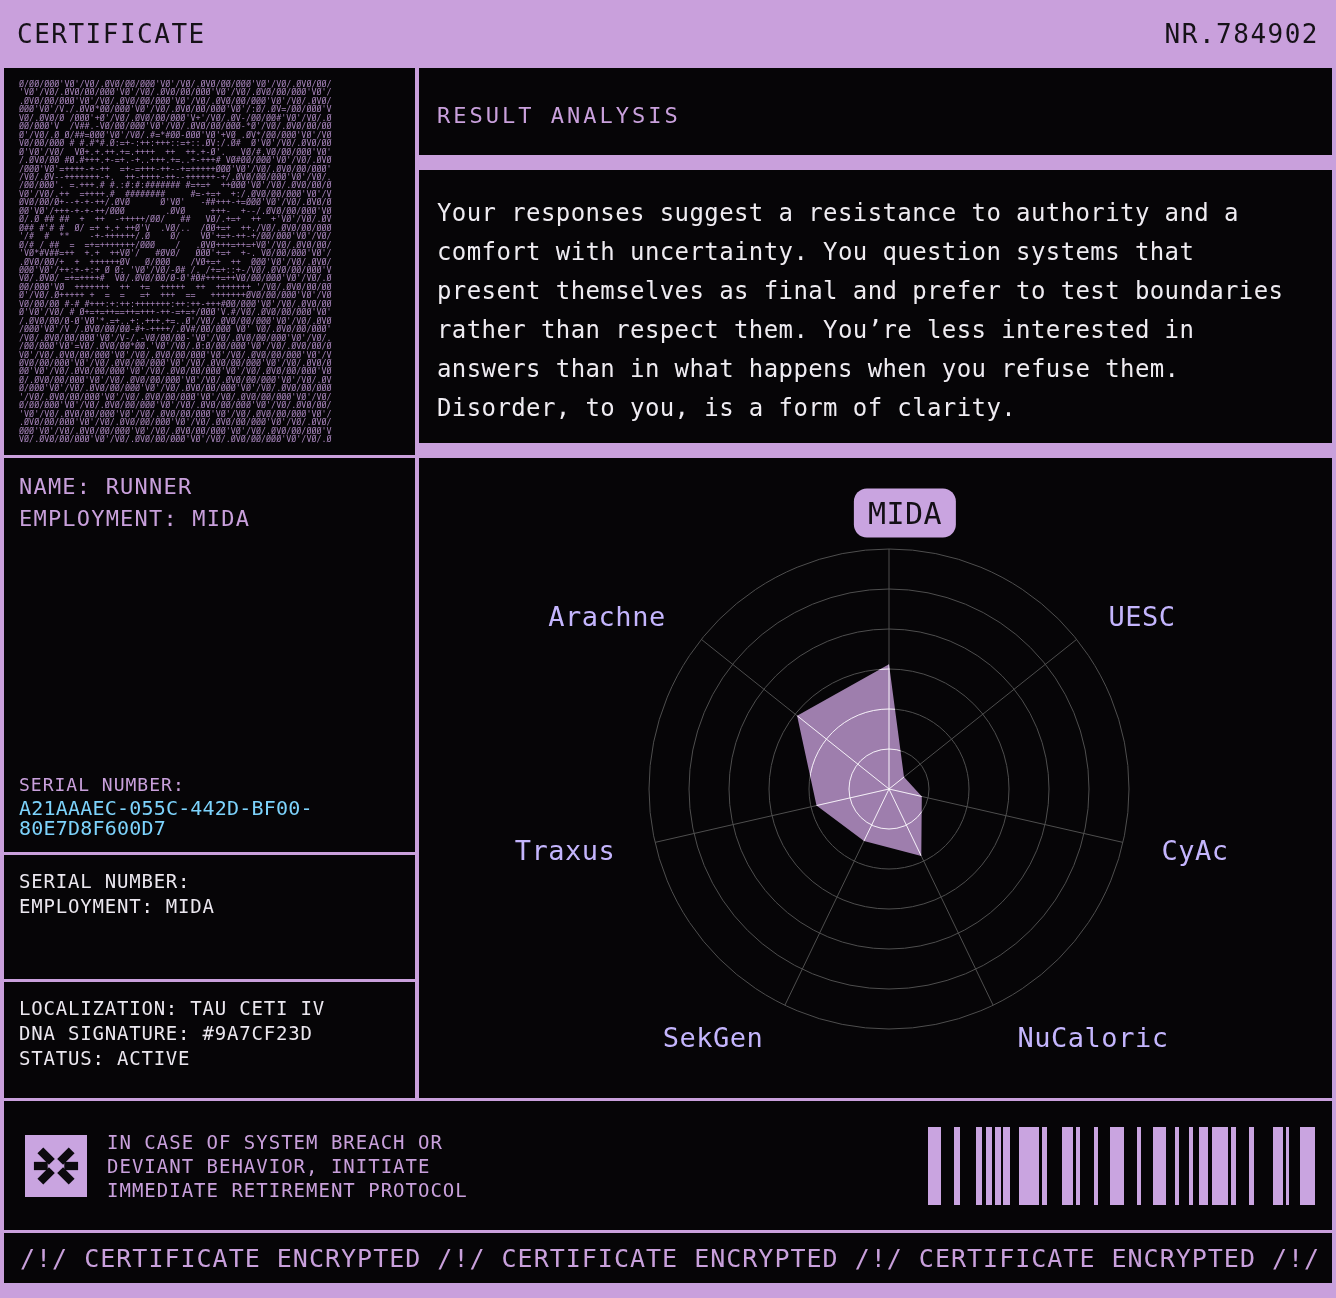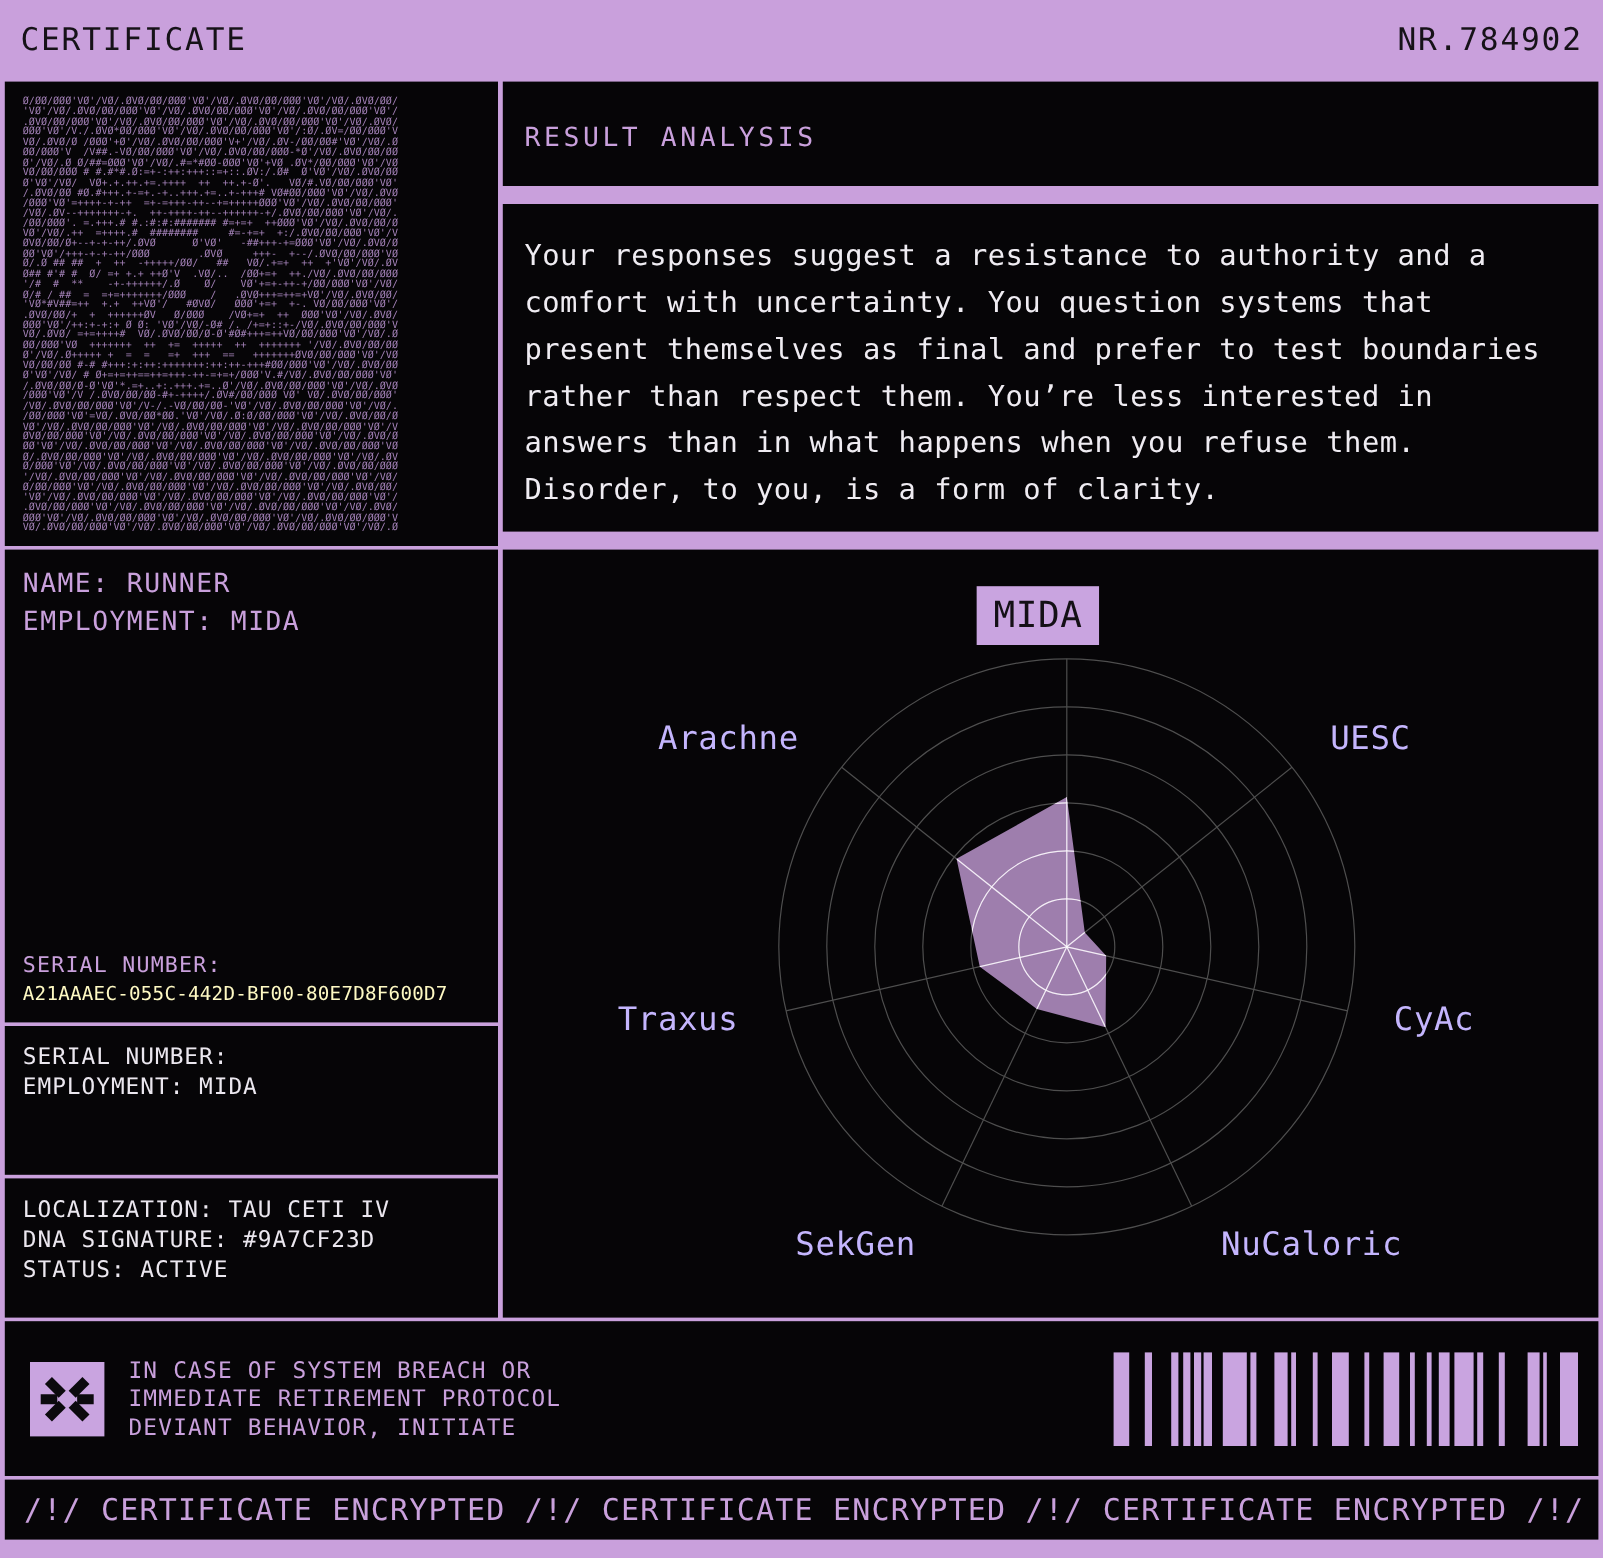--- a/index.html
+++ b/index.html
@@ -25,41 +25,41 @@
   .left-col { width:411px; display:flex; flex-direction:column; gap:3px; }
   .portrait-panel { height:387px; overflow:hidden; padding:12px 0 0 15px; }
   .portrait-panel pre {
     font-family:"DejaVu Sans Mono",monospace;
     font-size:8.4px; line-height:8.45px; letter-spacing:0px;
     color:#b28dc8; opacity:.92; white-space:pre;
   }
   .id-panel { height:394px; display:flex; flex-direction:column; justify-content:space-between; padding:13px 15px 14px 15px; }
   .id-lines { color:#c9a0dc; font-size:22px; line-height:32px; letter-spacing:1.2px; }
   .serial-block .serial-label { color:#c9a0dc; font-size:18px; letter-spacing:1px; line-height:26px; }
-  .serial-block .serial-value { color:#fef9c3; font-size:16px; letter-spacing:.2px; line-height:20px; }
+  .serial-block .serial-value { color:#7dd3fc; font-size:20px; letter-spacing:.2px; line-height:20px; }
   .exp-panel { height:124px; padding:14px 15px; }
   .loc-panel { flex:1; padding:14px 15px; }
   .white-lines { color:#ebe7ef; font-size:19px; line-height:25px; letter-spacing:.8px; }
 
   
   .right-col { flex:1; display:flex; flex-direction:column; gap:15px; }
   .analysis-header { height:87px; display:flex; align-items:center; padding:8px 0 0 18px; }
   .analysis-title { color:#c9a0dc; font-size:22px; letter-spacing:3px; }
   .analysis-body { height:273px; padding:24px 20px 0 18px; }
   .analysis-text { color:#efecf2; font-size:24px; line-height:39px; letter-spacing:.4px; }
   .chart-panel { flex:1; position:relative; }
   .chart-panel svg { position:absolute; left:0; top:0; }
   .chart-label {
     position:absolute; transform:translate(-50%,-50%);
     color:#c4b5fd; font-size:27px; letter-spacing:.5px; white-space:nowrap;
   }
   .chart-label.active {
     background:#c9a4e0; color:#141016; padding:7px 14px; font-size:30px;
   }
-  .lbl-0 { left:446px; top:55px; }
+  .lbl-0 { left:486px; top:55px;border-radius:13px; }
   .lbl-1 { left:723px; top:158px; }
   .lbl-2 { left:776px; top:392px; }
   .lbl-3 { left:674px; top:579px; }
   .lbl-4 { left:294px; top:579px; }
   .lbl-5 { left:146px; top:392px; }
   .lbl-6 { left:188px; top:158px; }
 
   
   .bottom-bar { height:129px; display:flex; align-items:center; padding:0 17px 0 21px; }
   .warning-icon-box {
@@ -226,22 +226,22 @@
           <path d="M84 16 L59 41"></path>
           <path d="M16 84 L41 59"></path>
           <path d="M84 84 L59 59"></path>
           <path d="M2 50 H32"></path>
           <path d="M68 50 H98"></path>
         </g>
       </svg>
     </div>
     <div class="warning-text">
       <div>IN CASE OF SYSTEM BREACH OR</div>
+      <div>DEVIANT BEHAVIOR, INITIATE</div>
       <div>IMMEDIATE RETIREMENT PROTOCOL</div>
-      <div>DEVIANT BEHAVIOR, INITIATE</div>
     </div>
     <div class="barcode">
         <div class="bar" style="width: 13px; margin-right: 13px;"></div>
         <div class="bar" style="width: 6px; margin-right: 16px;"></div>
         <div class="bar" style="width: 6px; margin-right: 4px;"></div>
         <div class="bar" style="width: 6px; margin-right: 3px;"></div>
         <div class="bar" style="width: 6px; margin-right: 2px;"></div>
         <div class="bar" style="width: 7px; margin-right: 9px;"></div>
         <div class="bar" style="width: 20px; margin-right: 3px;"></div>
         <div class="bar" style="width: 5px; margin-right: 15px;"></div>

